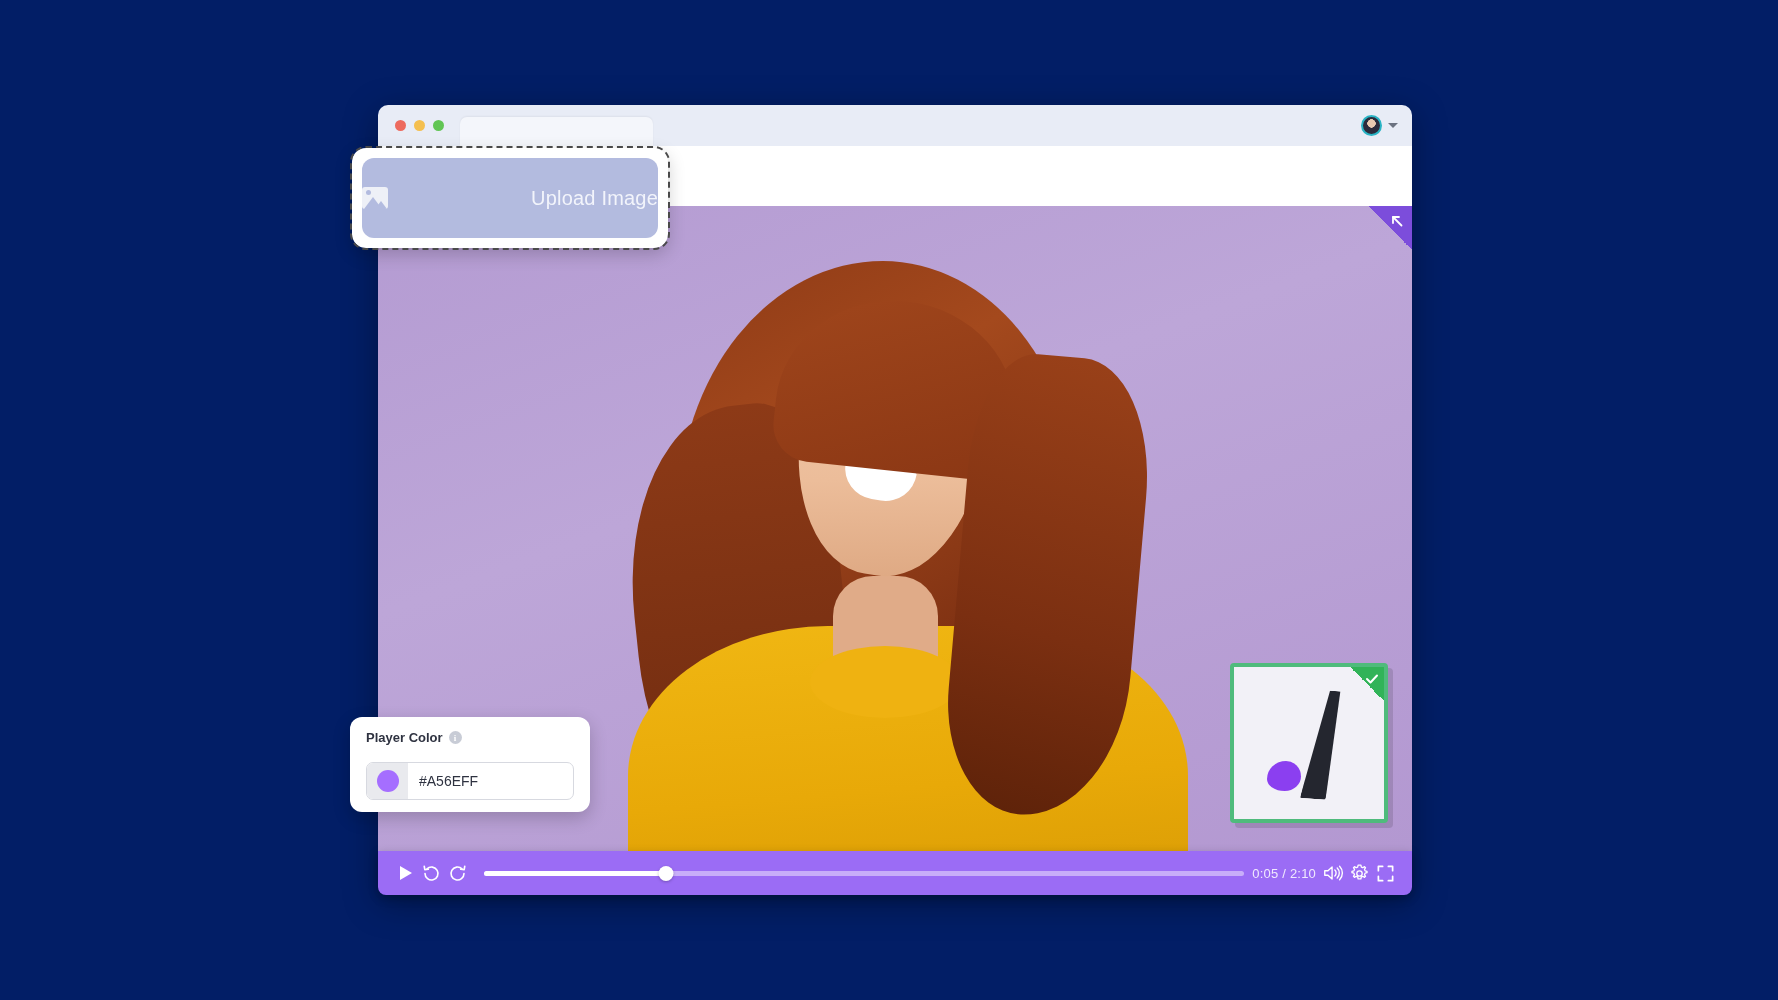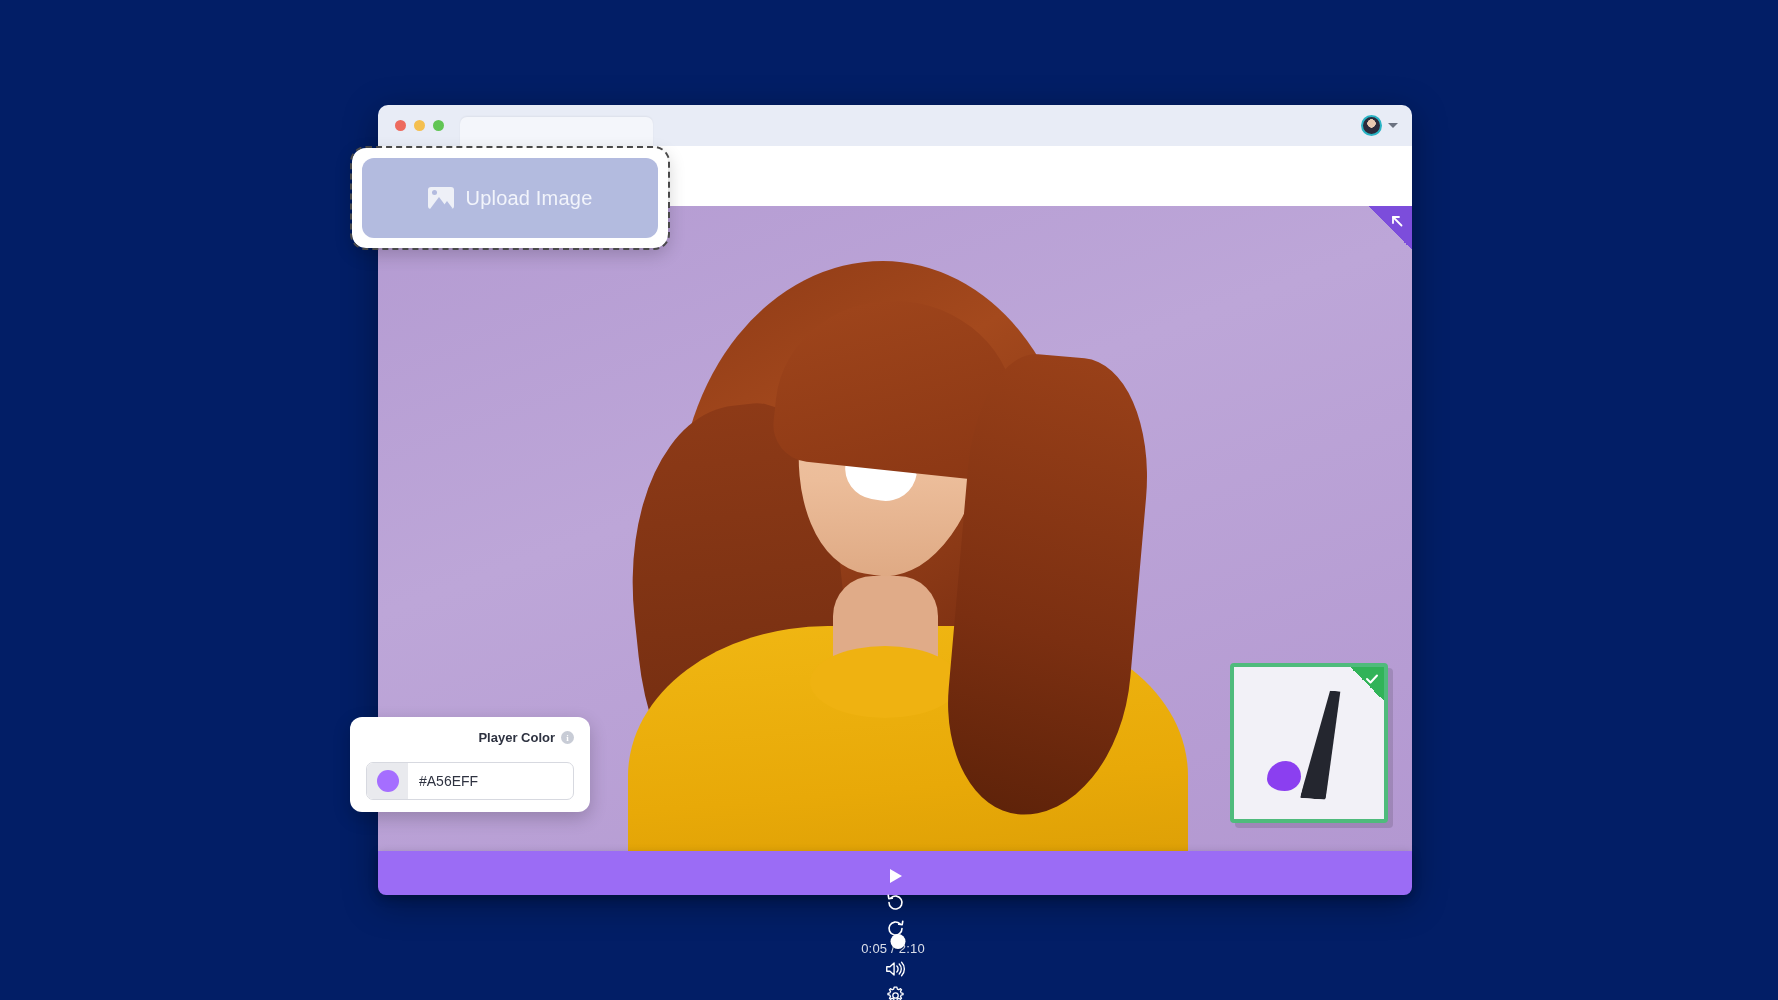--- a/index.html
+++ b/index.html
@@ -184,24 +184,23 @@
     border-radius: 56% 44% 48% 52% / 60% 52% 48% 40%;
   }
 
   
   .player-bar {
     position: absolute; left: 0; bottom: 0;
     width: 100%; height: 44px;
     background: #9b6cf5;
     border-radius: 0 0 8px 8px;
     display: flex; align-items: center;
-    padding: 12px 14px;
+    padding: 0 14px;
     gap: 0;
     box-shadow: 0 3px 10px rgba(0,0,0,.25);
-    flex-direction: column;
   }
   .ctrl-btn {
     width: 26px; height: 26px;
     display: flex; align-items: center; justify-content: center;
     cursor: pointer; flex: 0 0 auto;
     color: #ffffff;
   }
   .progress-wrap {
     flex: 1 1 auto;
     height: 22px;
@@ -249,21 +248,21 @@
     box-shadow: 0 6px 18px rgba(0,0,0,.2);
     padding: 10px;
     outline: 2px dashed #4a4a4a;
     outline-offset: 0px;
     z-index: 20;
   }
   .upload-btn {
     width: 100%; height: 100%;
     background: #b3bbdf;
     border-radius: 12px;
-    display: flex; align-items: center; justify-content: center;
+    display: flex; align-items: center; justify-content: space-between;
     gap: 12px;
     cursor: pointer;
   }
   .upload-btn .label {
     color: #f2f4fb;
     font-size: 20px;
     letter-spacing: .2px;
   }
   .img-icon {
     width: 26px; height: 22px;
@@ -300,21 +299,20 @@
     width: 240px; height: 95px;
     background: #ffffff;
     border-radius: 12px;
     box-shadow: 0 6px 18px rgba(0,0,0,.2);
     padding: 13px 16px;
     z-index: 20;
   }
   .panel-head {
     display: flex; align-items: center; gap: 6px;
     margin-bottom: 11px;
-    justify-content: flex-end;
   }
   .panel-title {
     font-size: 13px; font-weight: bold; color: #2e3240;
   }
   .info-icon {
     width: 13px; height: 13px; border-radius: 50%;
     background: #c8ccd6; color: #ffffff;
     font-size: 9px; font-weight: bold;
     display: flex; align-items: center; justify-content: center;
     font-family: "Liberation Serif", serif;

